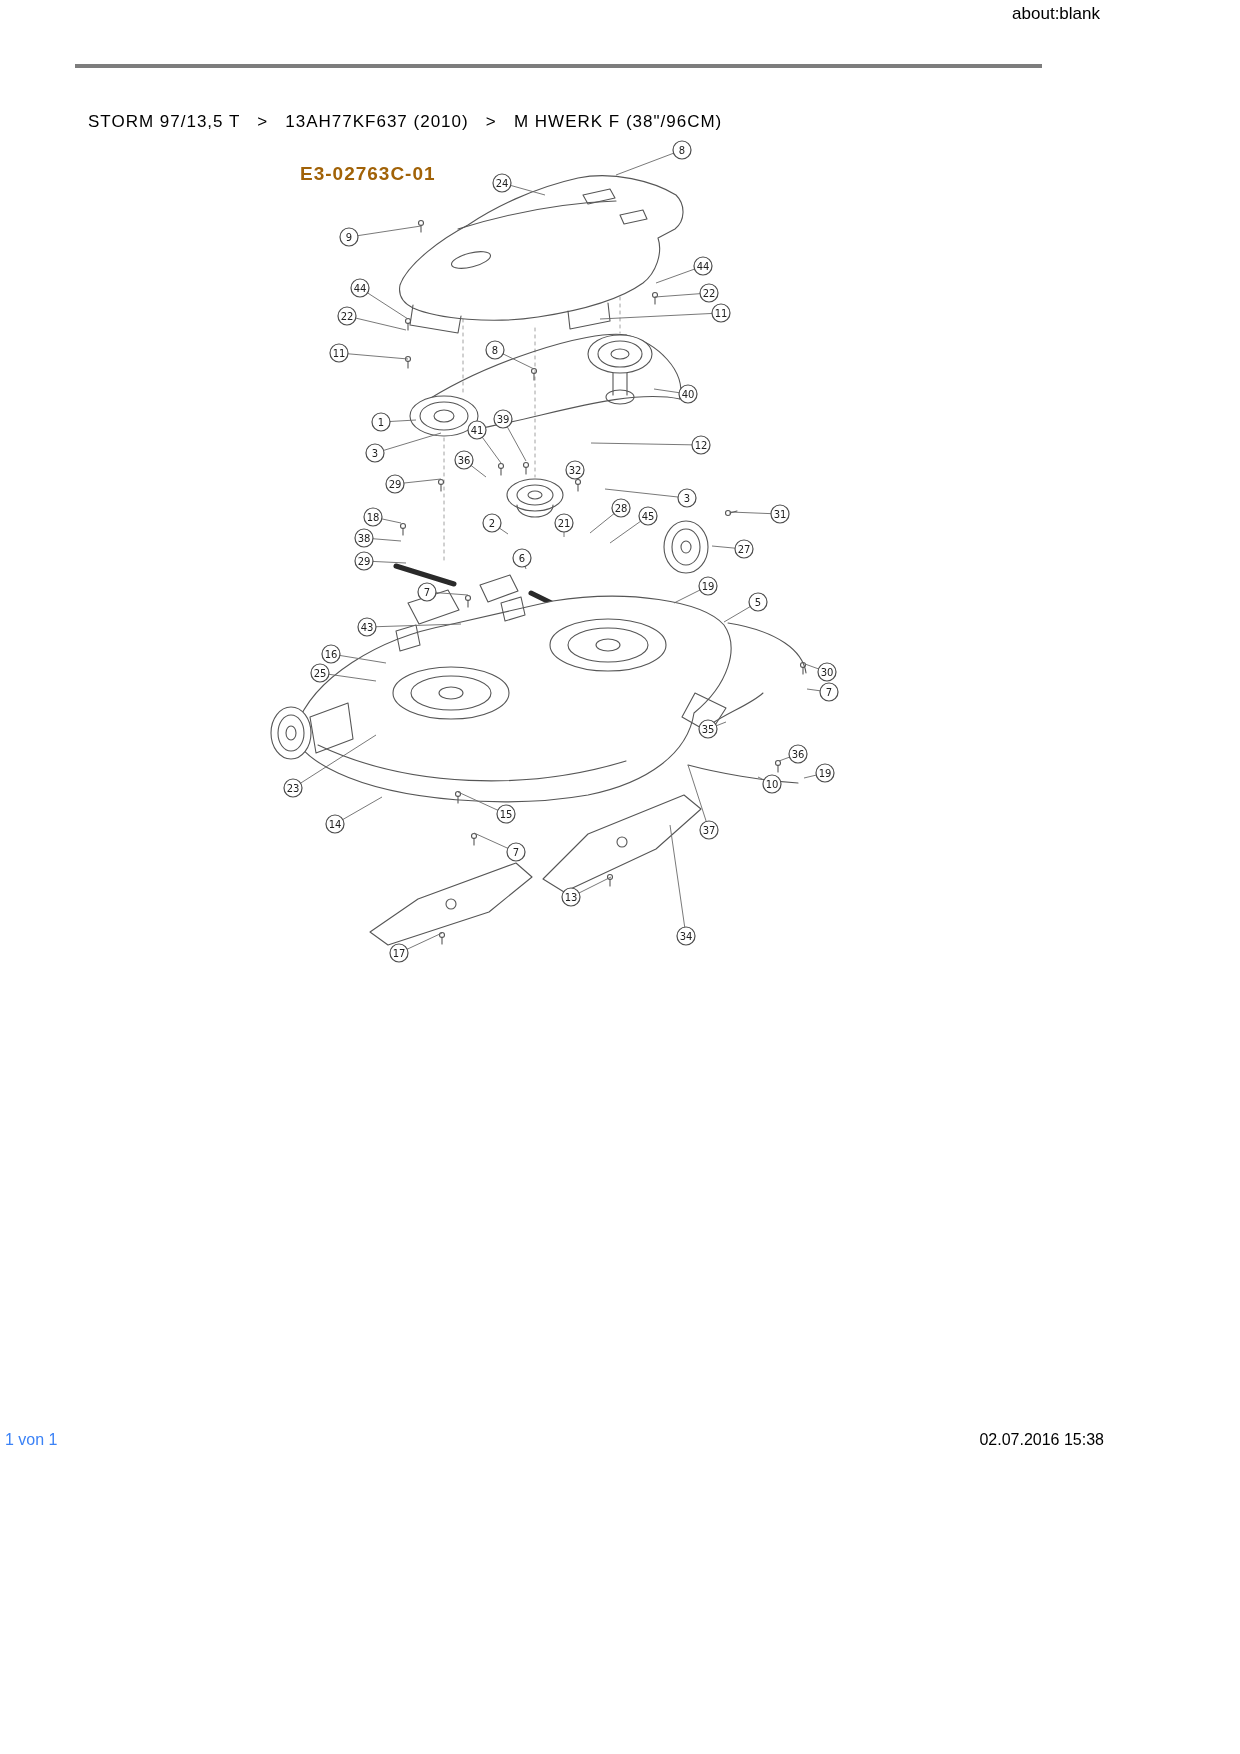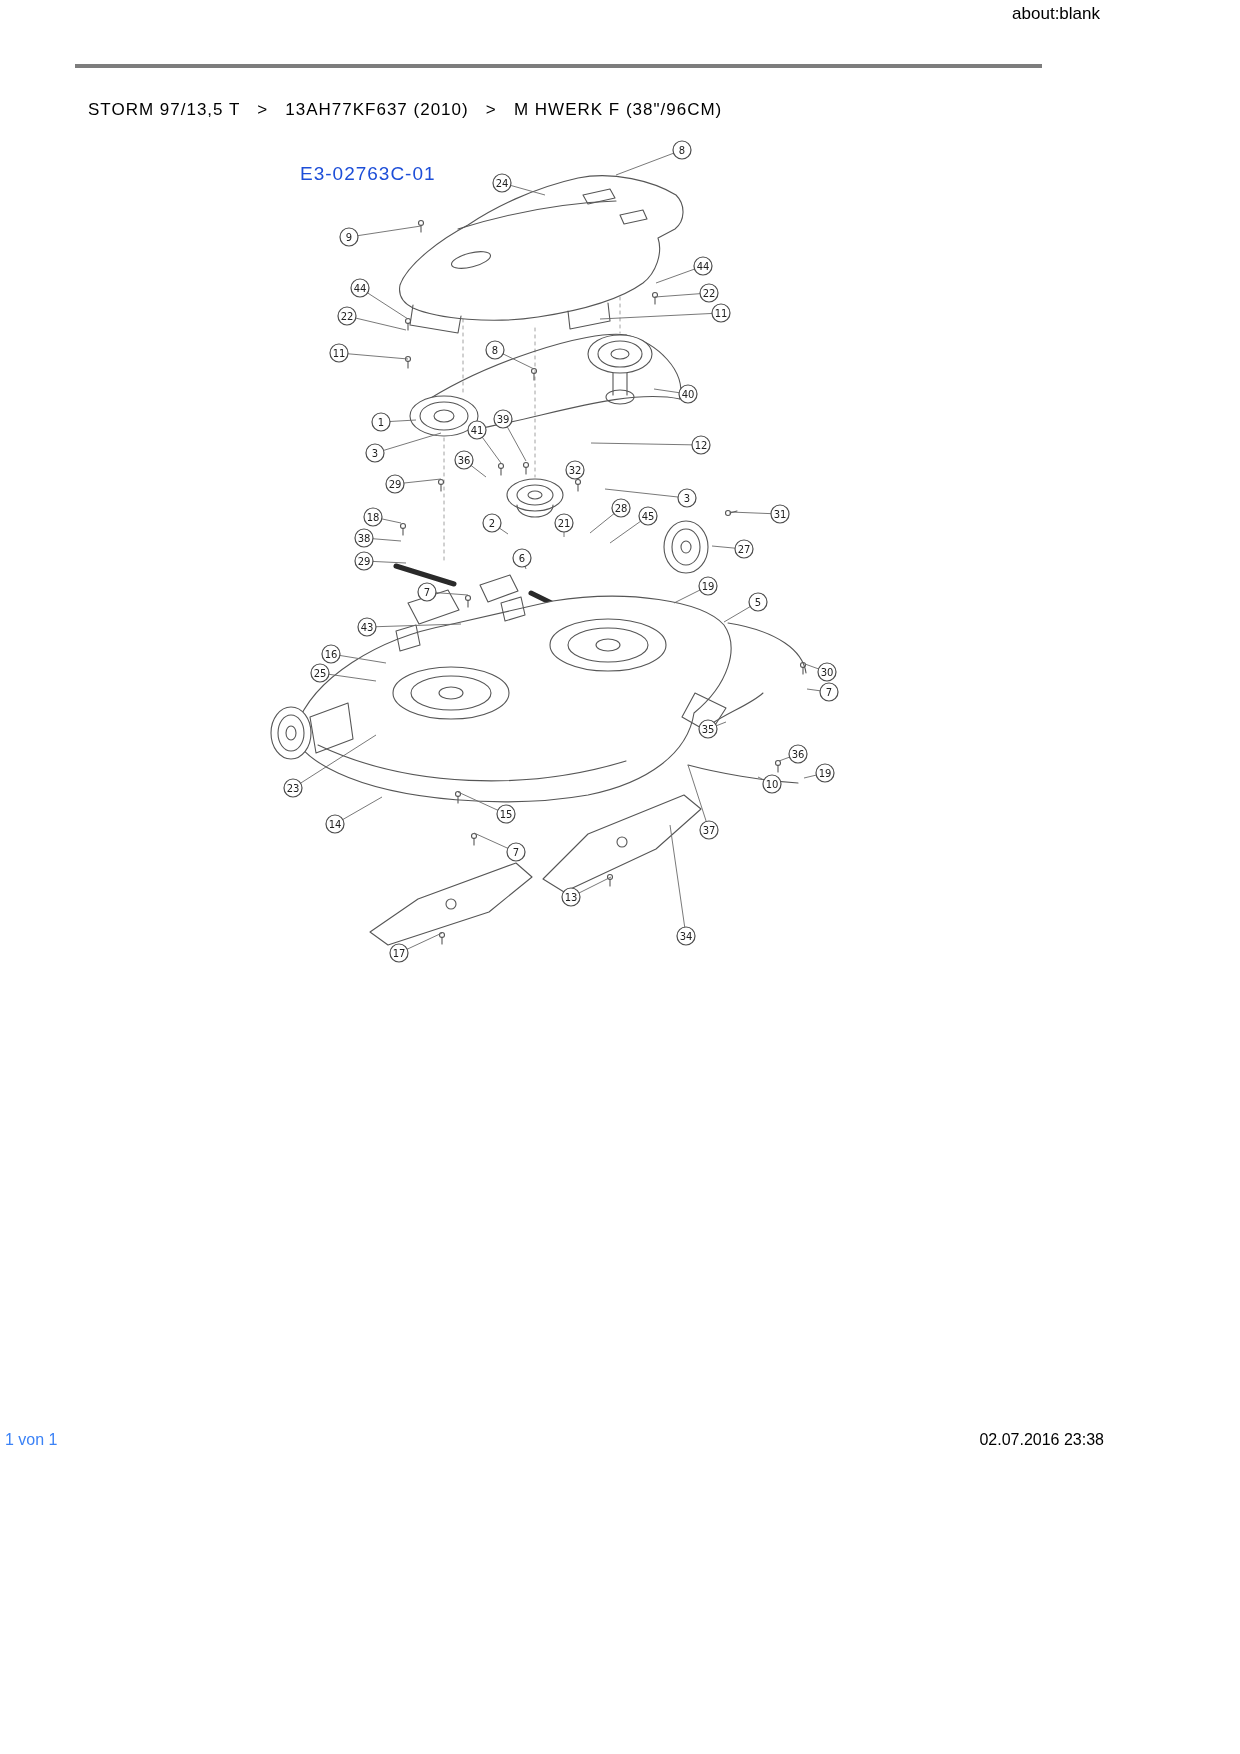--- a/index.html
+++ b/index.html
@@ -1,22 +1,22 @@
 <!DOCTYPE html>
 <html><head>
 <meta charset="utf-8">
 <style>
   html,body{margin:0;padding:0;background:#ffffff;}
   body{font-family:"Liberation Sans",sans-serif;color:#111;}
   .page{position:relative;width:1240px;height:1455px;background:#fff;overflow:hidden;}
   .browser-header{position:absolute;top:4px;right:140px;font-size:17px;color:#000;}
   .rule{position:absolute;top:64px;left:75px;width:967px;height:4px;background:#7d7d7d;}
-  .breadcrumb{position:absolute;top:100px;left:88px;font-size:17px;letter-spacing:1px;color:#000;white-space:pre;}
+  .breadcrumb{position:absolute;top:112px;left:88px;font-size:17px;letter-spacing:1px;color:#000;white-space:pre;}
   .diagram-wrap{position:absolute;top:133px;left:258px;width:700px;height:840px;}
-  .diagram-label{position:absolute;top:30px;left:42px;font-size:19px;font-weight:normal;letter-spacing:1px;color:#1d4ed8;}
+  .diagram-label{position:absolute;top:30px;left:42px;font-size:19px;font-weight:bold;letter-spacing:1px;color:#a16207;}
   .footer-left{position:absolute;bottom:6px;left:5px;font-size:16px;color:#3b82f6;}
   .footer-right{position:absolute;bottom:6px;right:136px;font-size:16px;color:#000;}
   svg{position:absolute;top:0;left:0;}
   .art path,.art ellipse,.art circle,.art line{fill:none;stroke:#565656;stroke-width:1.1;stroke-linejoin:round;stroke-linecap:round;}
   .art .solid{fill:#ffffff;}
   .art .dark{stroke:#2a2a2a;stroke-width:5;}
   .art .dash{stroke:#8a8a8a;stroke-width:0.8;stroke-dasharray:3 4;}
   .leader{stroke:#6a6a6a;stroke-width:0.9;}
   .bubble{fill:#ffffff;stroke:#4d4d4d;stroke-width:1.2;}
   .bubble-num{font-family:"DejaVu Sans",sans-serif;font-size:10px;text-anchor:middle;fill:#222;stroke:none;}
@@ -308,15 +308,15 @@
           <circle cx="428" cy="803" r="9" class="bubble"></circle>
           <text x="428" y="806.5" class="bubble-num">34</text>
           <line x1="141" y1="820" x2="184" y2="800" class="leader"></line>
           <circle cx="141" cy="820" r="9" class="bubble"></circle>
           <text x="141" y="823.5" class="bubble-num">17</text>
         </g>
     </svg>
   </div>
 
   <div class="footer-left">1 von 1</div>
-  <div class="footer-right">02.07.2016 23:38</div>
+  <div class="footer-right">02.07.2016 15:38</div>
 
 </div>
 
 </body></html>

